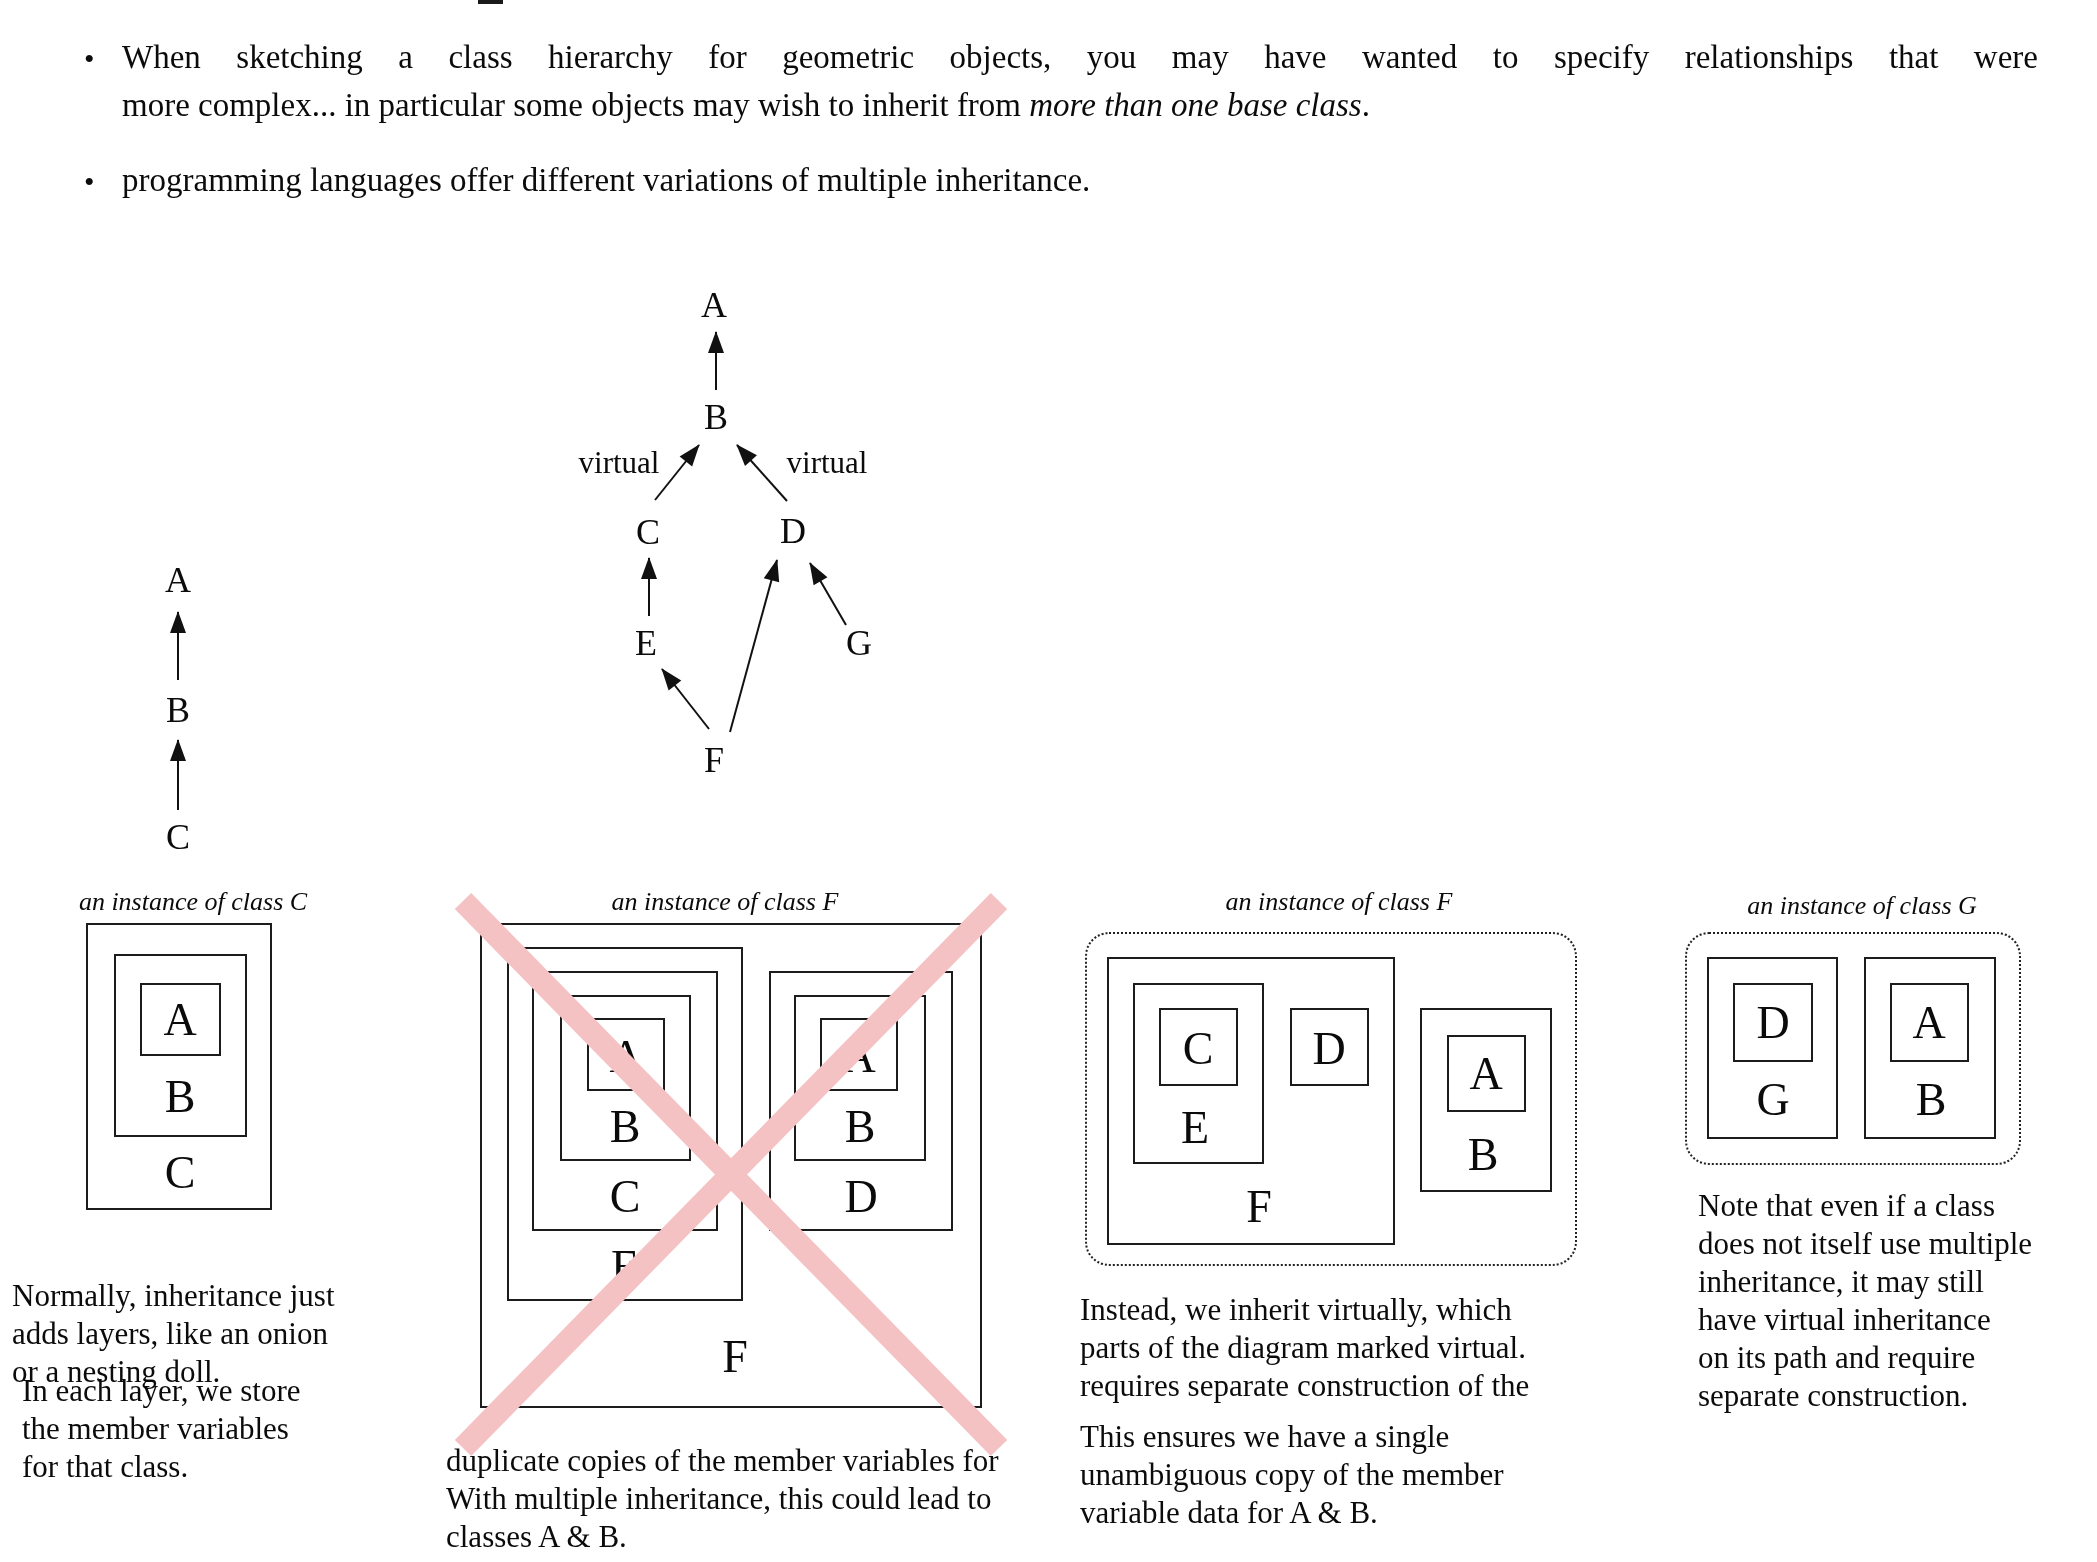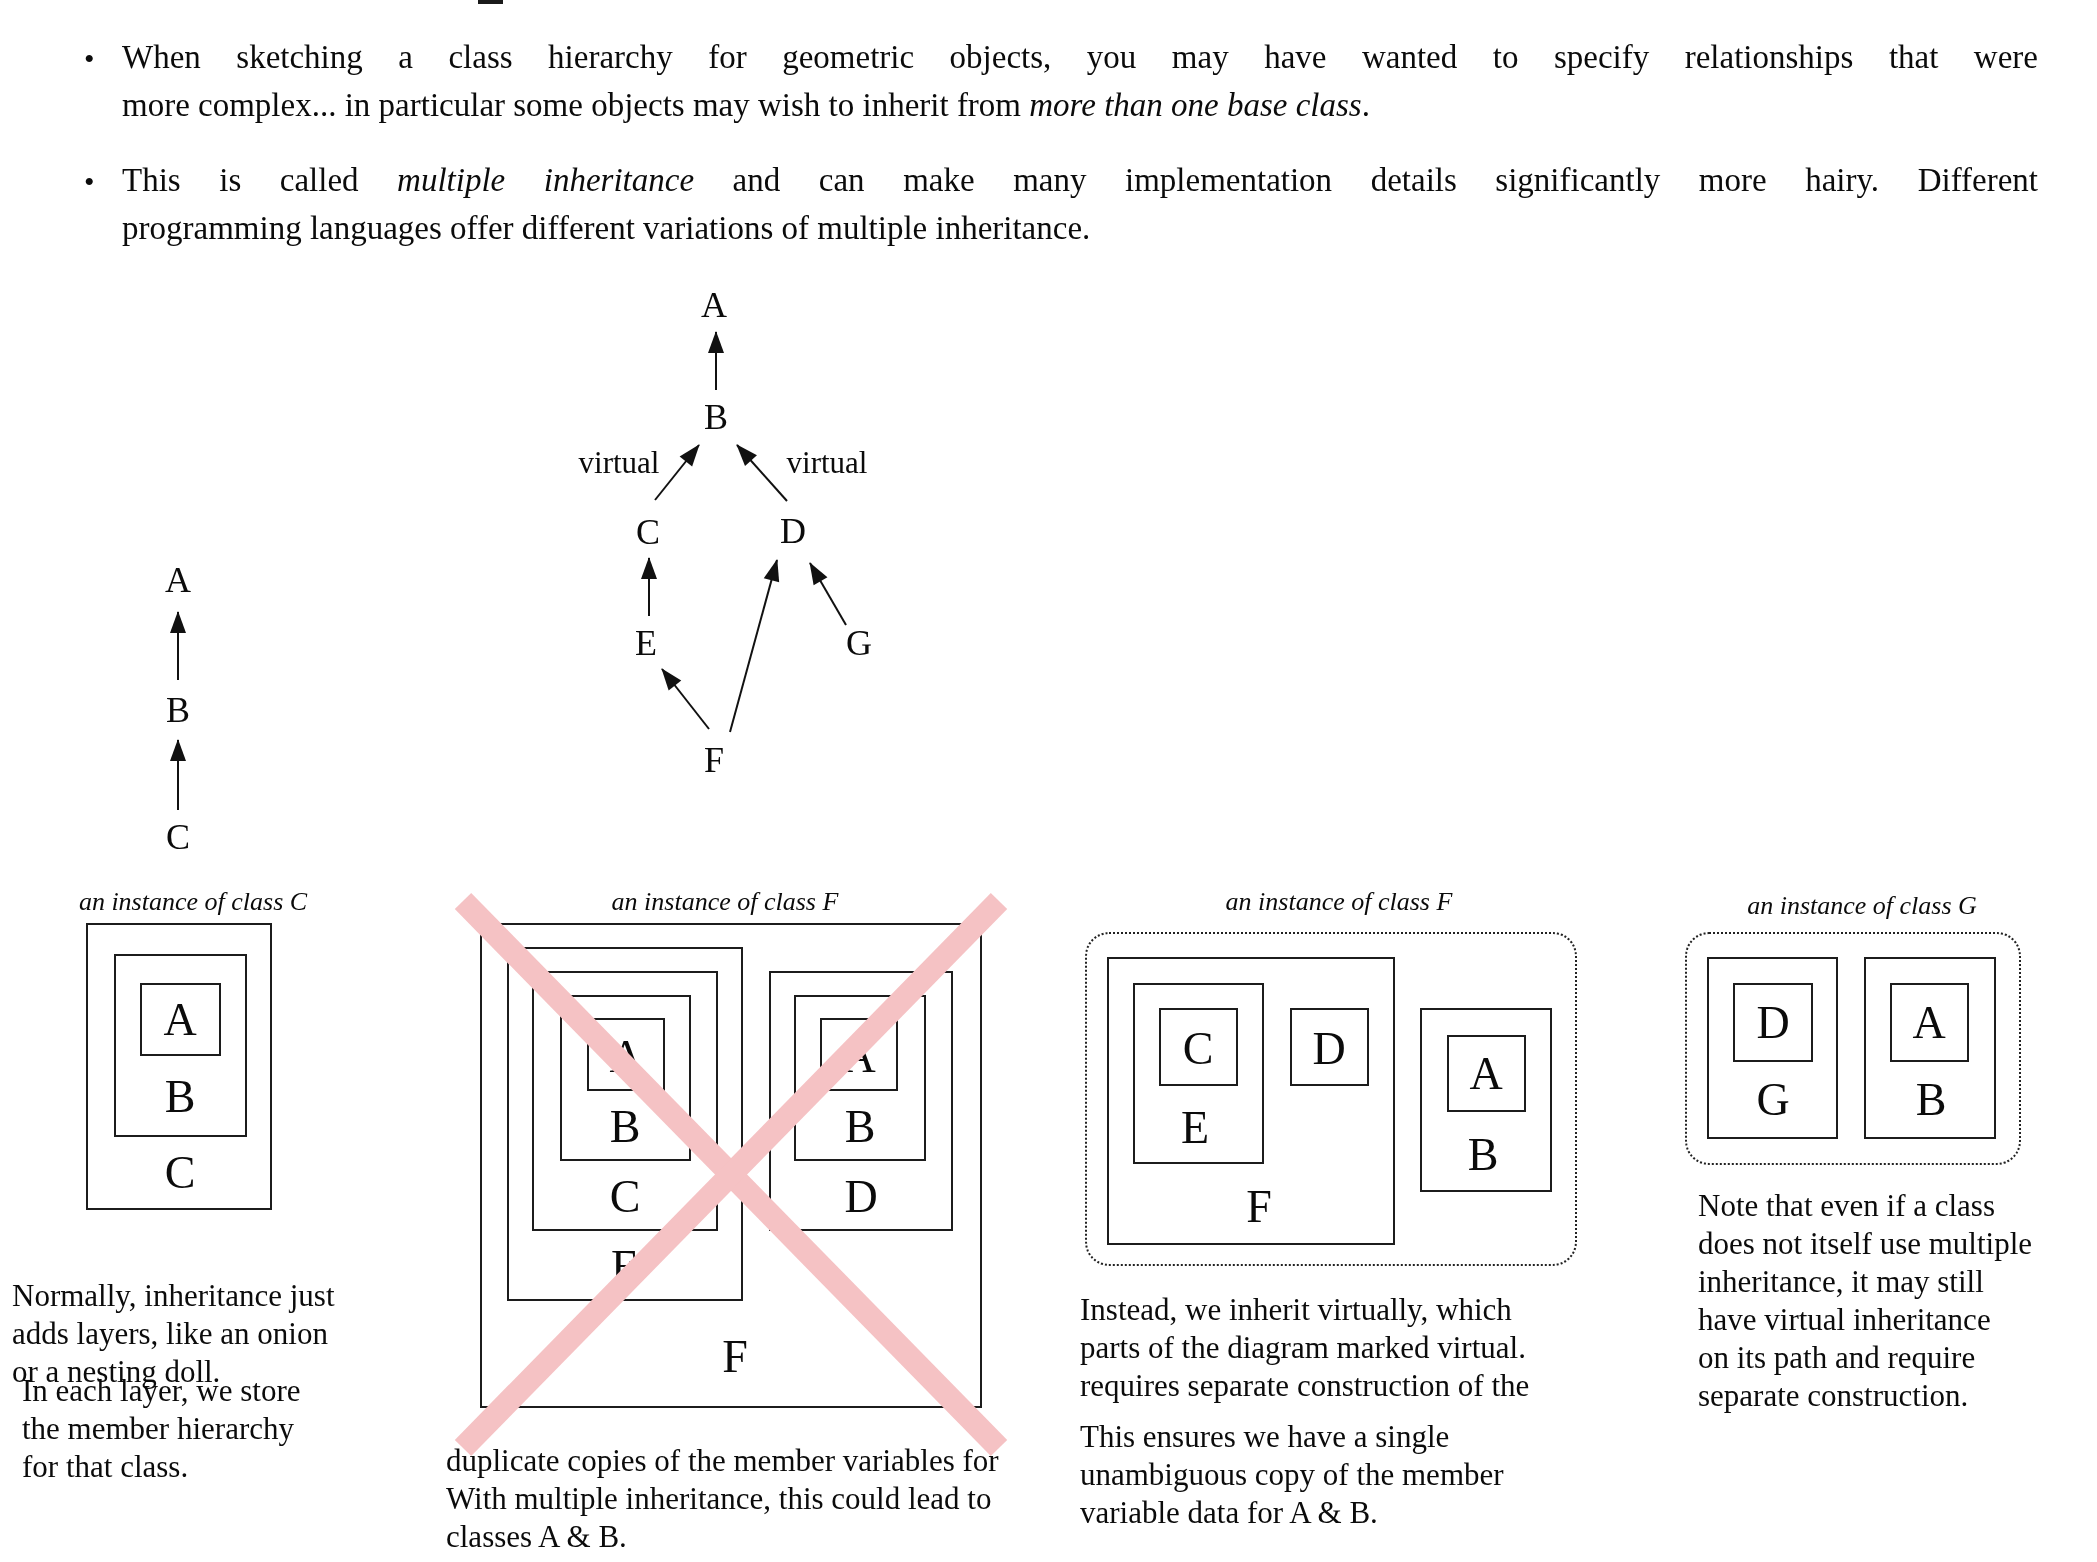--- a/index.html
+++ b/index.html
@@ -27,21 +27,20 @@
   <div class="abs" style="left:478px;top:0;width:25px;height:4px;background:#1a1a1a;"></div>
 
   <div class="bullet-dot" style="left:84px;top:44px;">•</div>
   <div class="btext" style="top:33px;">
     <div class="jline">When sketching a class hierarchy for geometric objects, you may have wanted to specify relationships that were</div>
     <div><span>more complex... in particular some objects may wish to inherit from </span><span class="it">more than one base class</span><span>.</span></div>
   </div>
 
   <div class="bullet-dot" style="left:84px;top:167px;">•</div>
   <div class="btext" style="top:156px;">
-    <div class="jline"><span>This is called </span><span class="it">multiple inheritance</span><span> and can make many implementation details significantly more hairy.  Different</span></div>
     <div>programming languages offer different variations of multiple inheritance.</div>
   </div>
 
   <svg class="abs" style="left:0;top:200px;" width="980" height="690" viewBox="0 200 980 690">
     <defs>
       <marker id="ah" markerUnits="userSpaceOnUse" markerWidth="26" markerHeight="18" refX="22" refY="9" orient="auto">
         <path d="M1,1 L23,9 L1,17 Z" fill="#111"></path>
       </marker>
     </defs>
 
@@ -77,21 +76,21 @@
   <div class="blabel" style="left:180px;top:1020px;">A</div>
   <div class="blabel" style="left:180px;top:1097px;">B</div>
   <div class="blabel" style="left:180px;top:1173px;">C</div>
   <div class="cap" style="left:12px;top:1245px;margin-top:32px;">
     <div>Normally, inheritance just</div>
     <div>adds layers, like an onion</div>
     <div>or a nesting doll.</div>
   </div>
   <div class="cap" style="left:22px;top:1372px;">
     <div>In each layer, we store</div>
-    <div>the member hierarchy</div>
+    <div>the member variables</div>
     <div>for that class.</div>
   </div>
 
   <div class="inst-title" style="left:725px;top:902px;">an instance of class F</div>
   <div class="box" style="left:480px;top:923px;width:502px;height:485px;"></div>
   <div class="box" style="left:507px;top:947px;width:236px;height:354px;"></div>
   <div class="box" style="left:532px;top:971px;width:186px;height:260px;"></div>
   <div class="box" style="left:560px;top:995px;width:131px;height:166px;"></div>
   <div class="box" style="left:587px;top:1018px;width:78px;height:73px;"></div>
   <div class="box" style="left:769px;top:971px;width:184px;height:260px;"></div>

